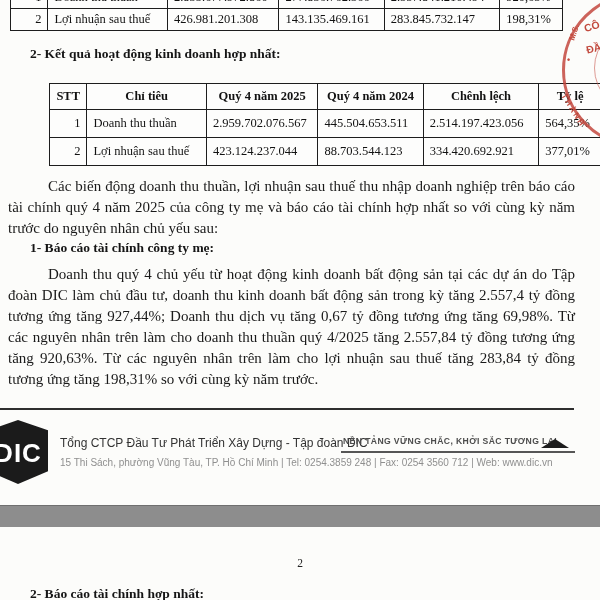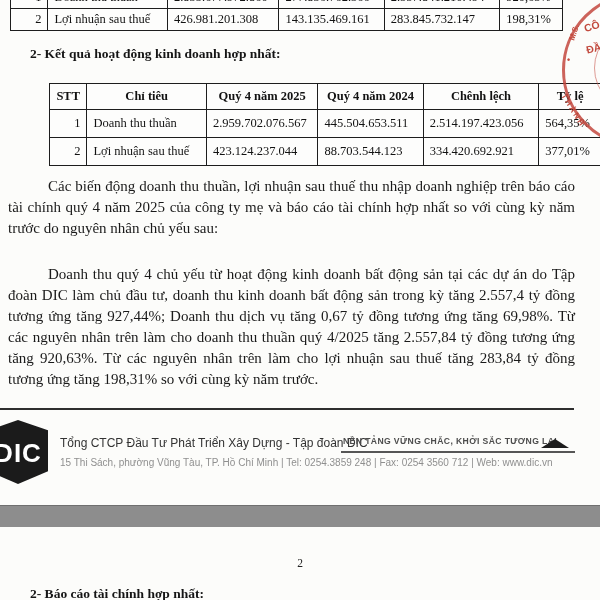--- a/index.html
+++ b/index.html
@@ -151,20 +151,21 @@
           <td class="c-num">88.703.544.123</td>
           <td class="c-num">334.420.692.921</td>
           <td class="c-num">377,01%</td>
         </tr>
       </tbody>
     </table>
   </div>
 
   <div class="abs para" style="left:8px; top:176px; width:567px;">Các biến động doanh thu thuần, lợi nhuận sau thuế thu nhập doanh nghiệp trên báo cáo tài chính quý 4 năm 2025 của công ty mẹ và báo cáo tài chính hợp nhất so với cùng kỳ năm trước do nguyên nhân chủ yếu sau:</div>
 
+  <div class="abs heading" style="left:6px; top:240px;">1- Báo cáo tài chính công ty mẹ:</div>
 
   <div class="abs para" style="left:8px; top:264px; width:567px;">Doanh thu quý 4 chủ yếu từ hoạt động kinh doanh bất động sản tại các dự án do Tập đoàn DIC làm chủ đầu tư, doanh thu kinh doanh bất động sản trong kỳ tăng 2.557,4 tỷ đồng tương ứng tăng 927,44%; Doanh thu dịch vụ tăng 0,67 tỷ đồng tương ứng tăng 69,98%. Từ các nguyên nhân trên làm cho doanh thu thuần quý 4/2025 tăng 2.557,84 tỷ đồng tương ứng tăng 920,63%. Từ các nguyên nhân trên làm cho lợi nhuận sau thuế tăng 283,84 tỷ đồng tương ứng tăng 198,31% so với cùng kỳ năm trước.</div>
 
   <div class="abs footer-rule"></div>
 
   <div class="abs logo">
     <span>DIC</span>
   </div>
 
   <div class="abs company-name">Tổng CTCP Đầu Tư Phát Triển Xây Dựng - Tập đoàn DIC</div>

